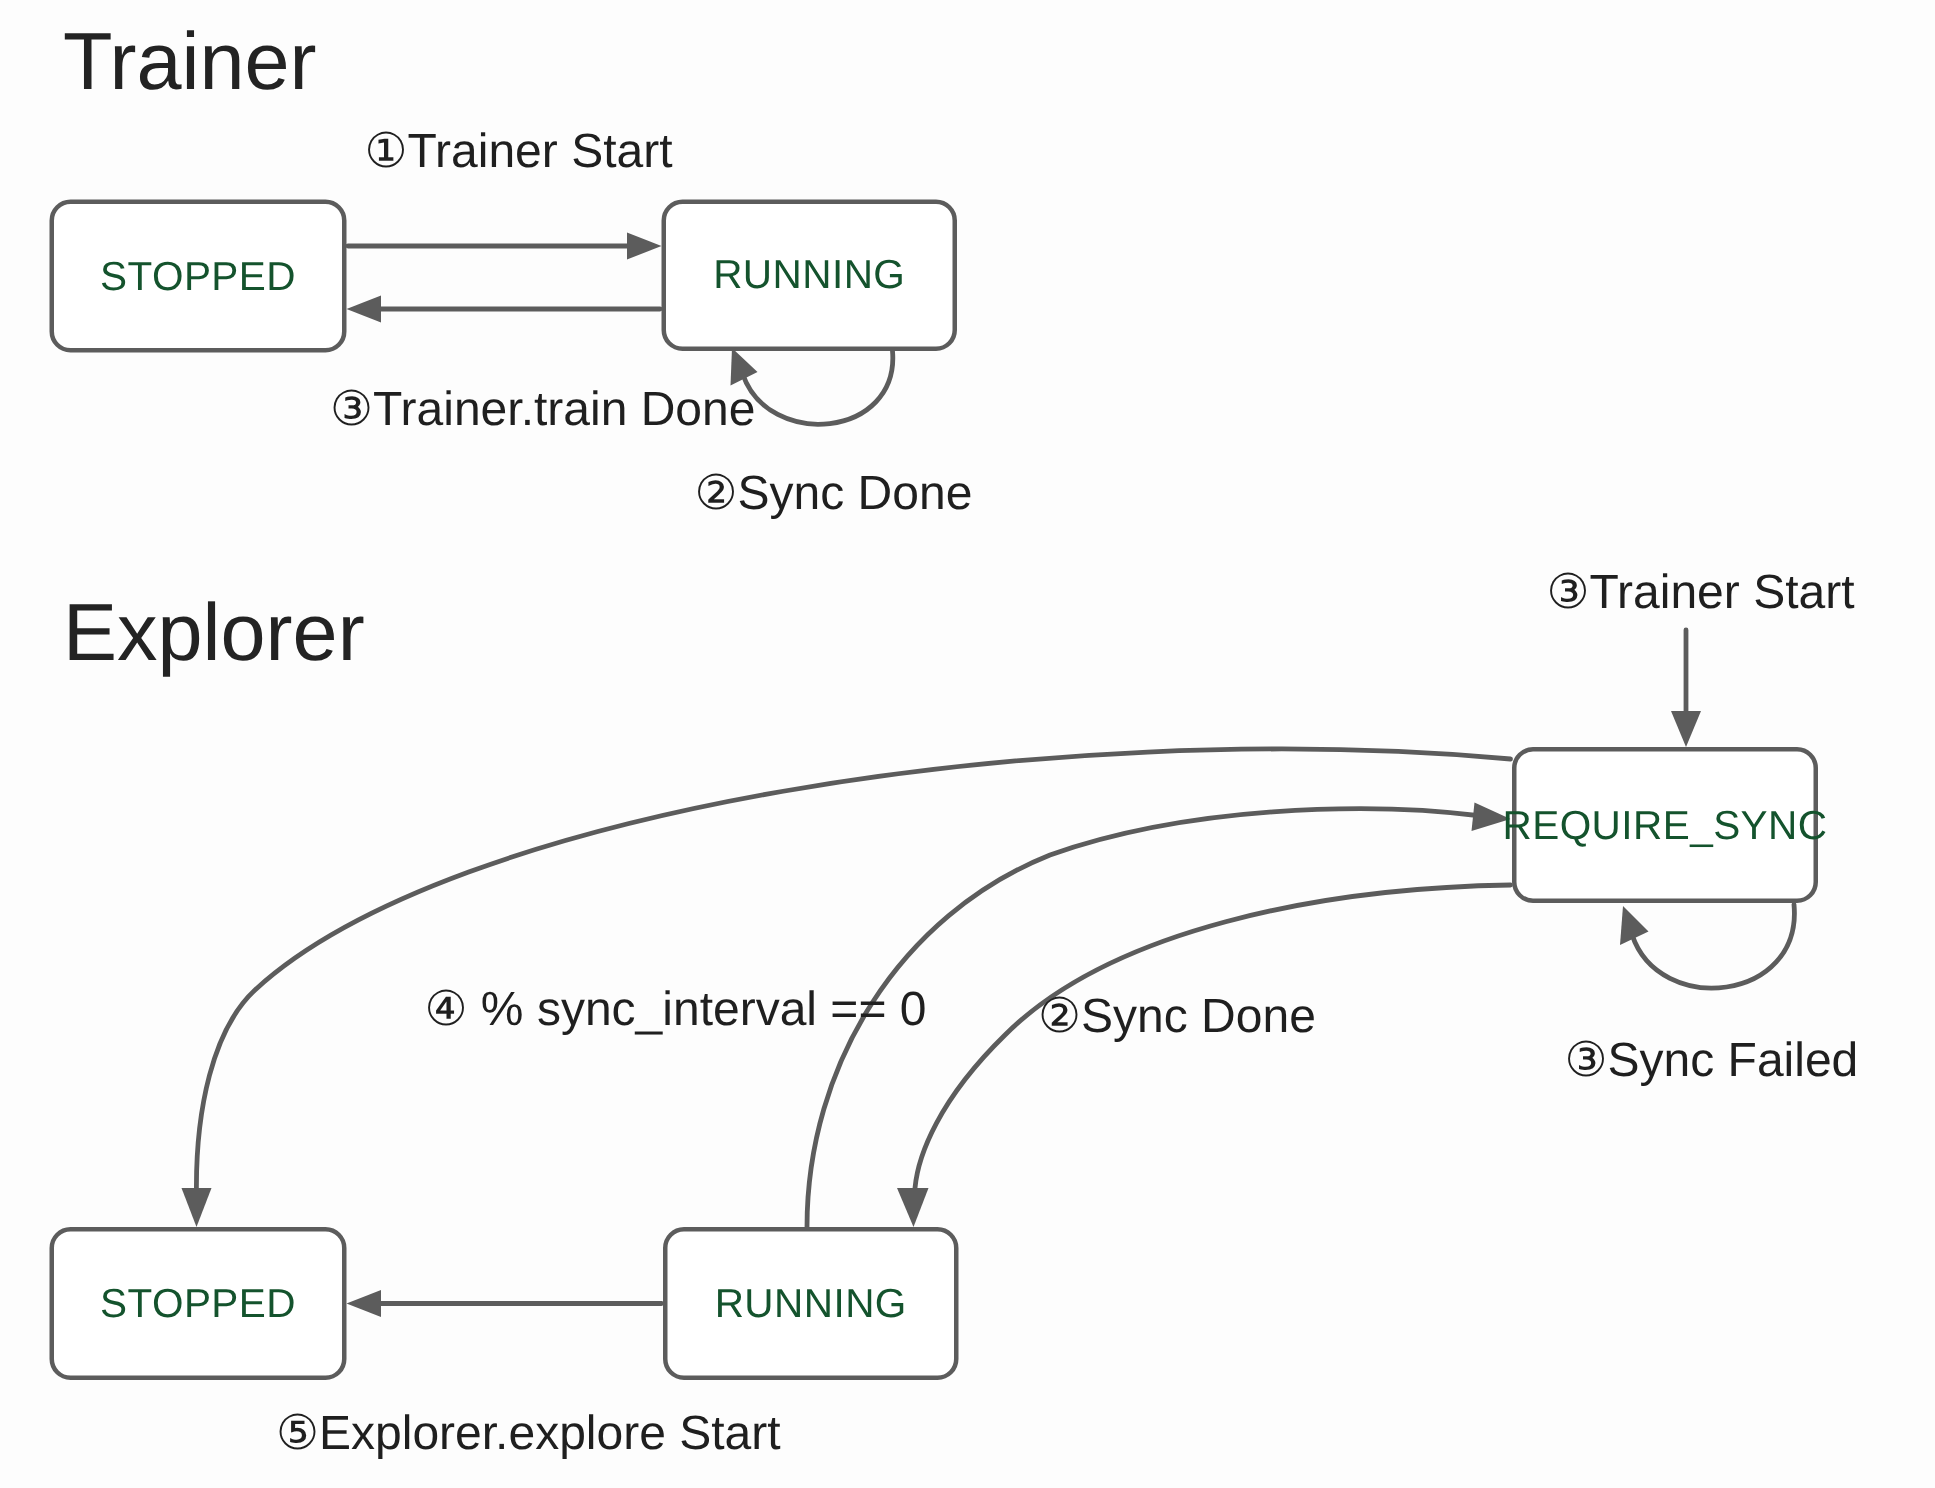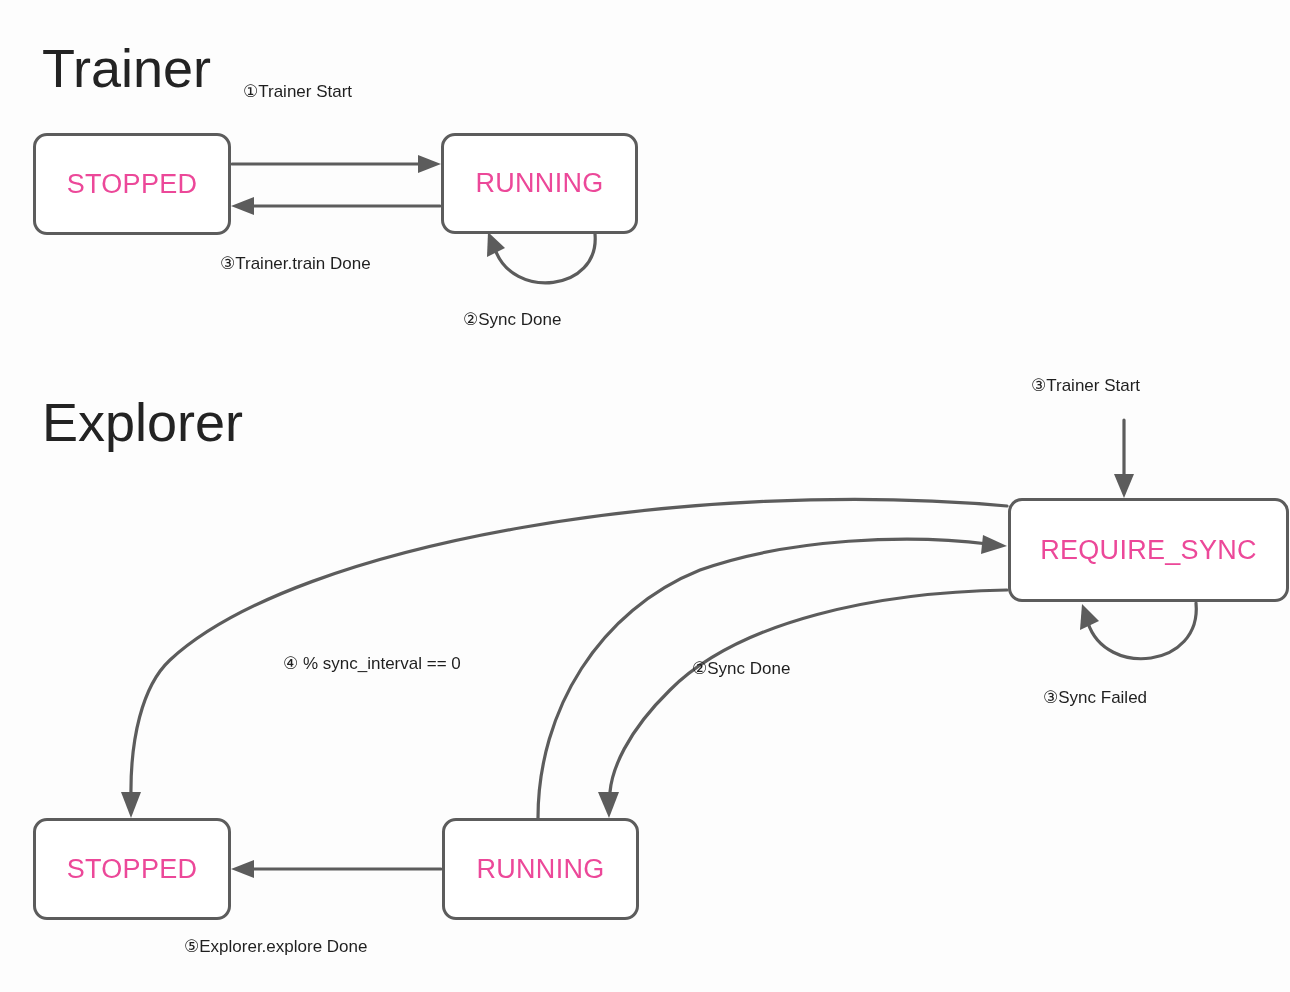--- a/index.html
+++ b/index.html
@@ -44,35 +44,35 @@
     border: 3.2px solid #5c5c5c;
     border-radius: 14px;
     background: #ffffff;
     display: flex;
     align-items: center;
     justify-content: center;
   }
   .state-label {
     font-size: 27px;
     letter-spacing: 0.3px;
-    color: #ec4899;
+    color: #14532d;
     white-space: nowrap;
     font-weight: 400;
   }
   .section-title {
     position: absolute;
     font-size: 54px;
     line-height: 1;
     color: #232323;
     white-space: nowrap;
     font-weight: 400;
   }
   .edge-label {
     position: absolute;
-    font-size: 17px;
+    font-size: 32px;
     line-height: 1.1;
     color: #1f1f1f;
     white-space: nowrap;
     font-weight: 400;
   }
 </style>
 </head>
 <body>
 
 <div id="canvas">
@@ -118,54 +118,54 @@
       <path class="edge" d="M 1007 590 C 880 592 740 620 670 690 C 626 733 612 770 610 792"></path>
       <polygon class="arrowhead" points="609,818 598,792 619,792"></polygon>
     </g>
 
     <g>
       <path class="edge" d="M 441 869 L 249 869"></path>
       <polygon class="arrowhead" points="231,869 254,860 254,878"></polygon>
     </g>
   </svg>
 
-  <div class="section-title" style="left:42px; top:14px;margin-top:27px;">Trainer</div>
+  <div class="section-title" style="left:42px; top:14px;">Trainer</div>
 
   <div class="section-title" style="left:42px; top:395px;">Explorer</div>
 
   <div class="state-box" style="left:33px; top:133px; width:198px; height:102px;">
     <span class="state-label">STOPPED</span>
   </div>
 
   <div class="state-box" style="left:441px; top:133px; width:197px; height:101px;">
     <span class="state-label">RUNNING</span>
   </div>
 
   <div class="edge-label" style="left:243px; top:83px;">①Trainer Start</div>
 
   <div class="edge-label" style="left:463px; top:311px;">②Sync Done</div>
 
   <div class="edge-label" style="left:208px; top:255px;margin-left:12px;">③Trainer.train Done</div>
 
-  <div class="state-box" style="left:1008px; top:498px; width:281px; height:104px;">
+  <div class="state-box" style="left:1008px; top:498px; width:204px; height:104px;">
     <span class="state-label">REQUIRE_SYNC</span>
   </div>
 
   <div class="state-box" style="left:33px; top:818px; width:198px; height:102px;">
     <span class="state-label">STOPPED</span>
   </div>
 
   <div class="state-box" style="left:442px; top:818px; width:197px; height:102px;">
     <span class="state-label">RUNNING</span>
   </div>
 
   <div class="edge-label" style="left:1031px; top:377px;">③Trainer Start</div>
 
   <div class="edge-label" style="left:692px; top:660px;">②Sync Done</div>
 
   <div class="edge-label" style="left:1043px; top:689px;">③Sync Failed</div>
 
   <div class="edge-label" style="left:283px; top:655px;">④ % sync_interval == 0</div>
 
-  <div class="edge-label" style="left:184px; top:938px;">⑤Explorer.explore Done</div>
+  <div class="edge-label" style="left:184px; top:938px;">⑤Explorer.explore Start</div>
 
 
 </div>
 
 </body></html>

